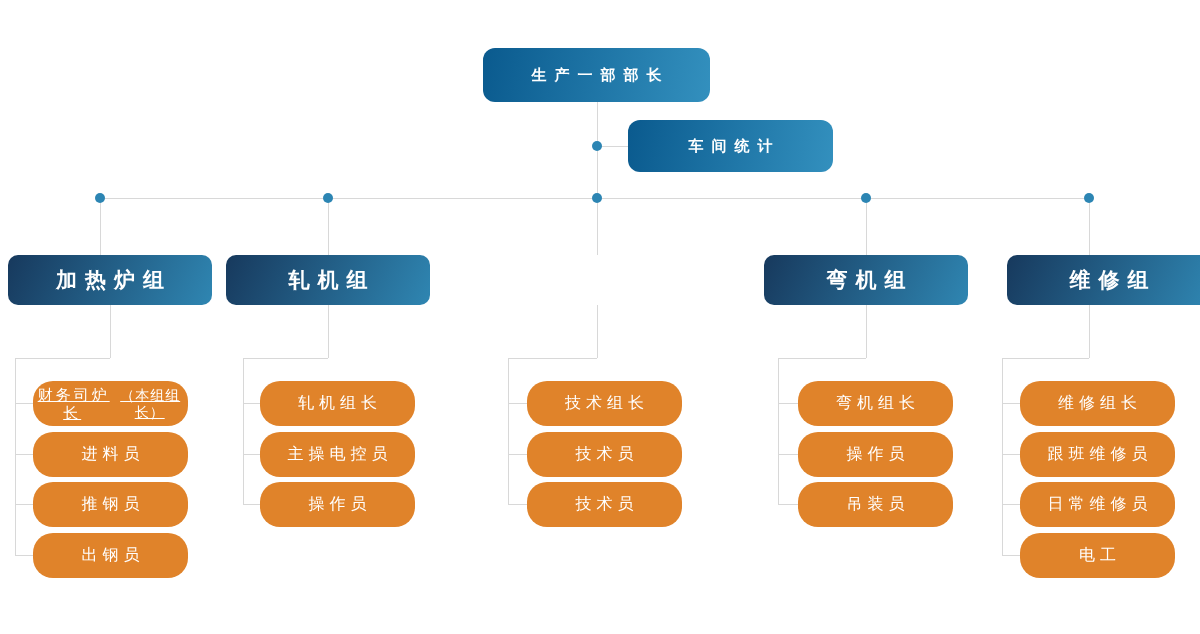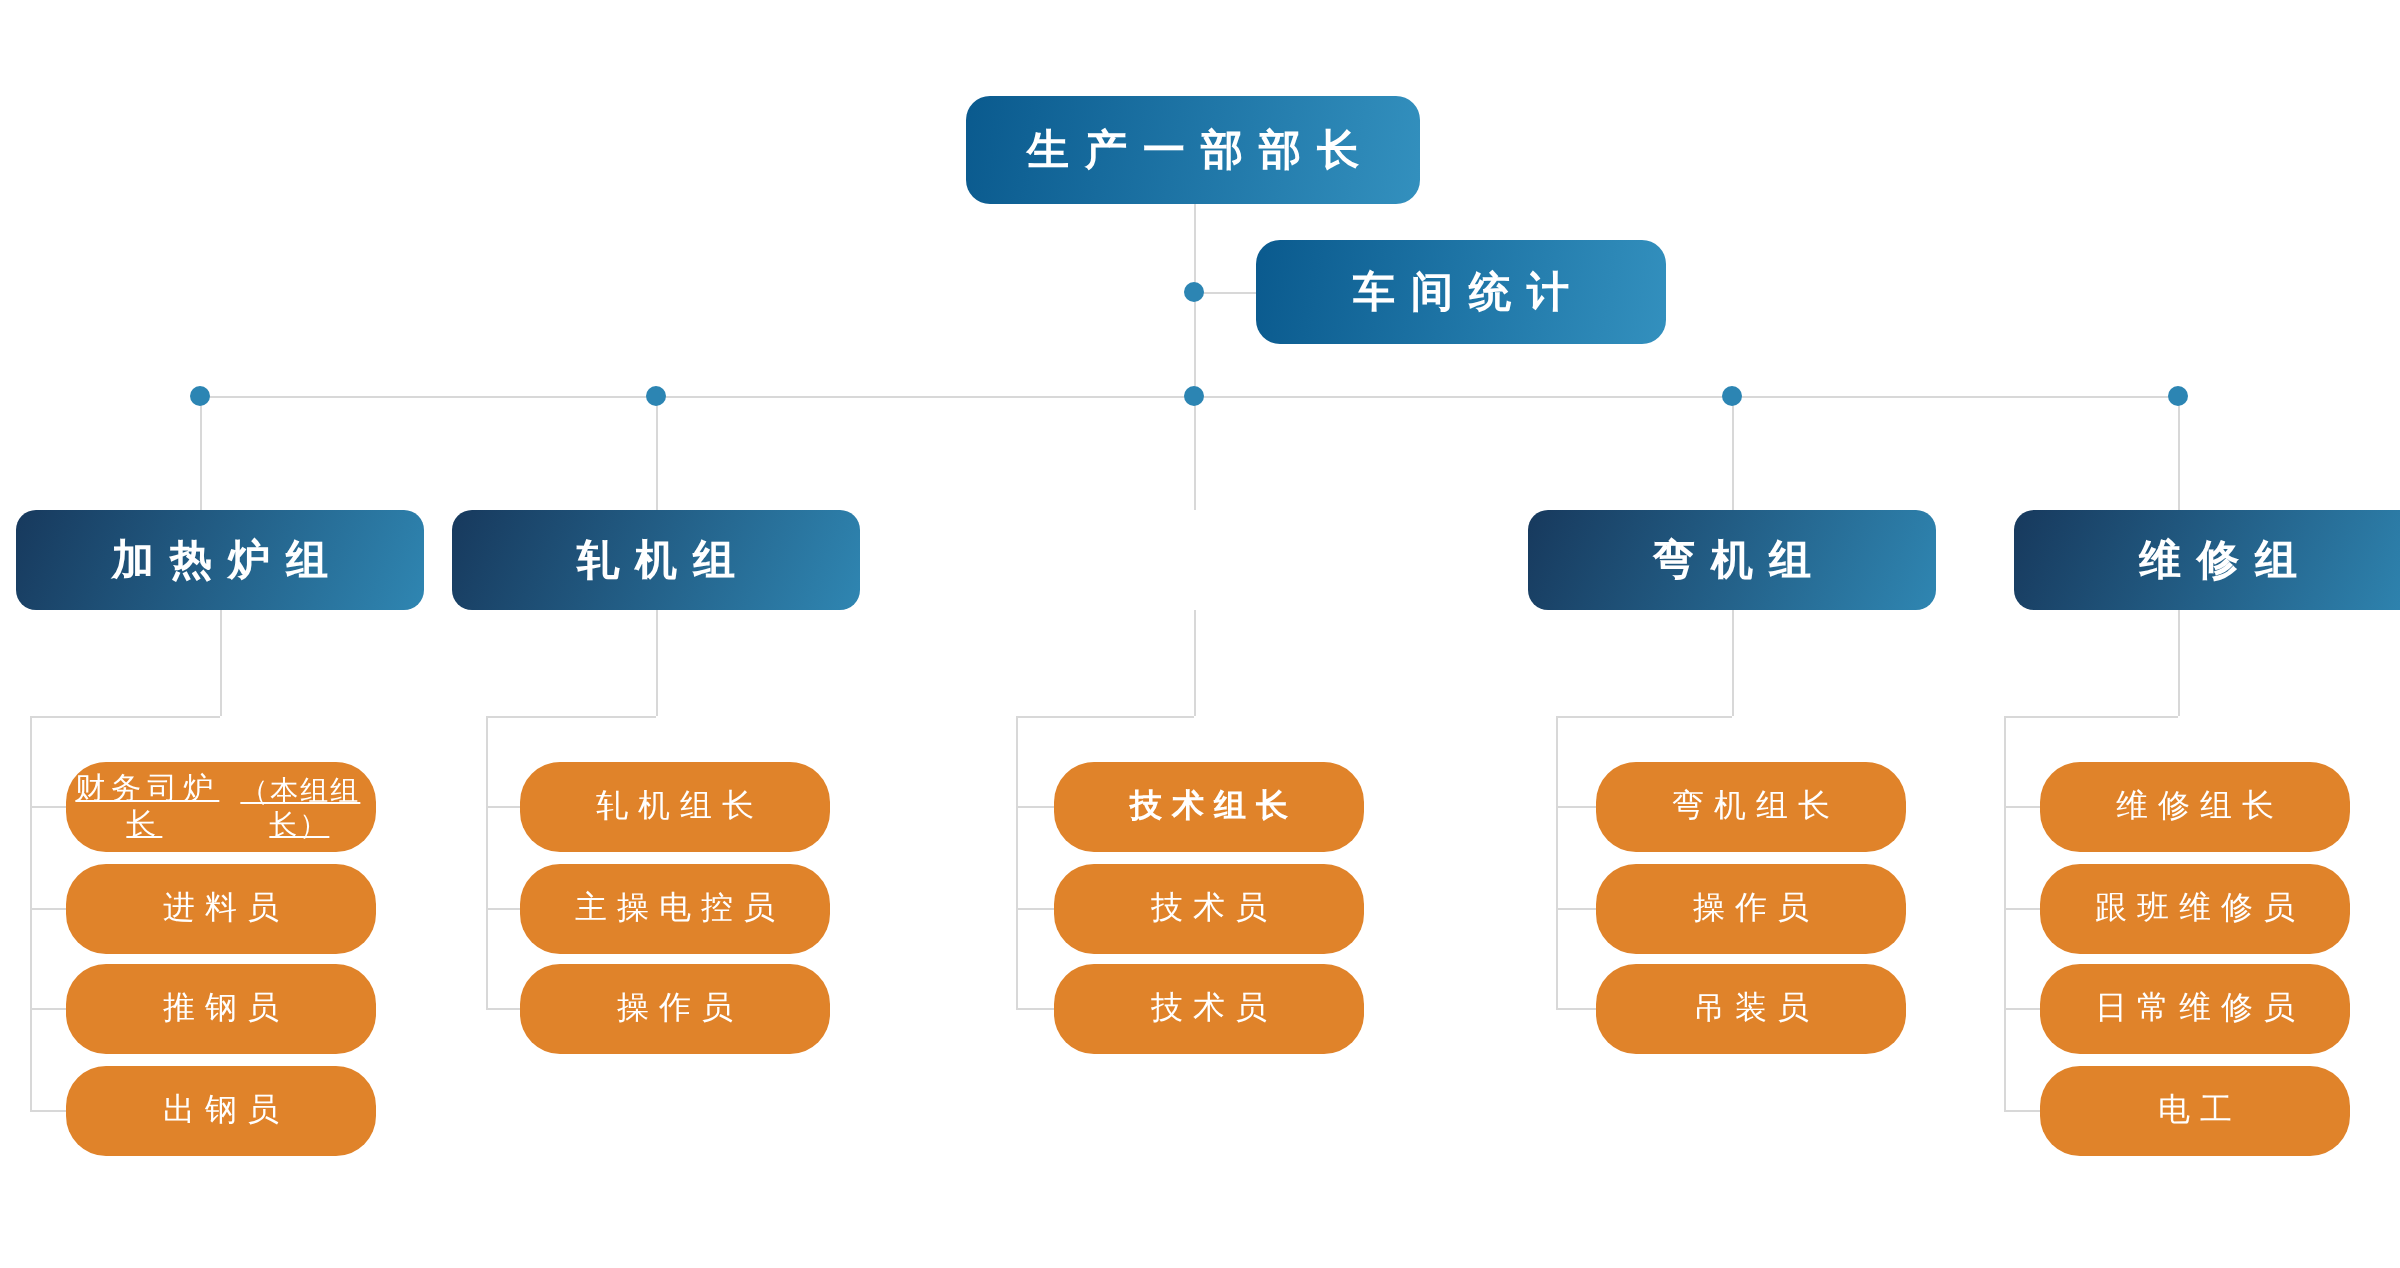--- a/index.html
+++ b/index.html
@@ -25,21 +25,21 @@
   .dot{
     position:absolute;width:10px;height:10px;border-radius:50%;
     background:var(--dot-blue,#2c85b3);
   }
   .node{
     position:absolute;display:flex;align-items:center;justify-content:center;
     color:var(--text-white,#ffffff);text-align:center;box-sizing:border-box;
   }
   .blue{
     background:linear-gradient(100deg,var(--blue-start,#0a5a8e),var(--blue-end,#3390be));
-    border-radius:12px;font-size:21px;font-weight:bold;letter-spacing:8px;text-indent:8px;
+    border-radius:12px;font-size:15px;font-weight:bold;letter-spacing:8px;text-indent:8px;
   }
   .group{
     background:linear-gradient(115deg,var(--group-start,#17395d),var(--group-end,#2f86b2));
     border-radius:10px;font-size:21px;font-weight:bold;letter-spacing:8px;text-indent:8px;
     width:204px;height:50px;top:255px;
   }
   .member{
     background:var(--member-orange,#e0832a);
     border-radius:20px;font-size:16px;letter-spacing:5px;text-indent:5px;
     width:155px;height:45px;
@@ -143,21 +143,21 @@
   <div class="node member" style="left:33px;top:533px;">
     <span>出钢员</span>
   </div>
   <div class="node member" style="left:260px;top:432px;">
     <span>主操电控员</span>
   </div>
   <div class="node member" style="left:260px;top:482px;">
     <span>操作员</span>
   </div>
 
-  <div class="node member" style="left:527px;top:381px;font-weight:bold;">
+  <div class="node member" style="left:527px;top:381px;">
     <span>技术组长</span>
   </div>
   <div class="node member" style="left:527px;top:432px;">
     <span>技术员</span>
   </div>
   <div class="node member" style="left:527px;top:482px;">
     <span>技术员</span>
   </div>
 
   <div class="node member" style="left:798px;top:381px;">

